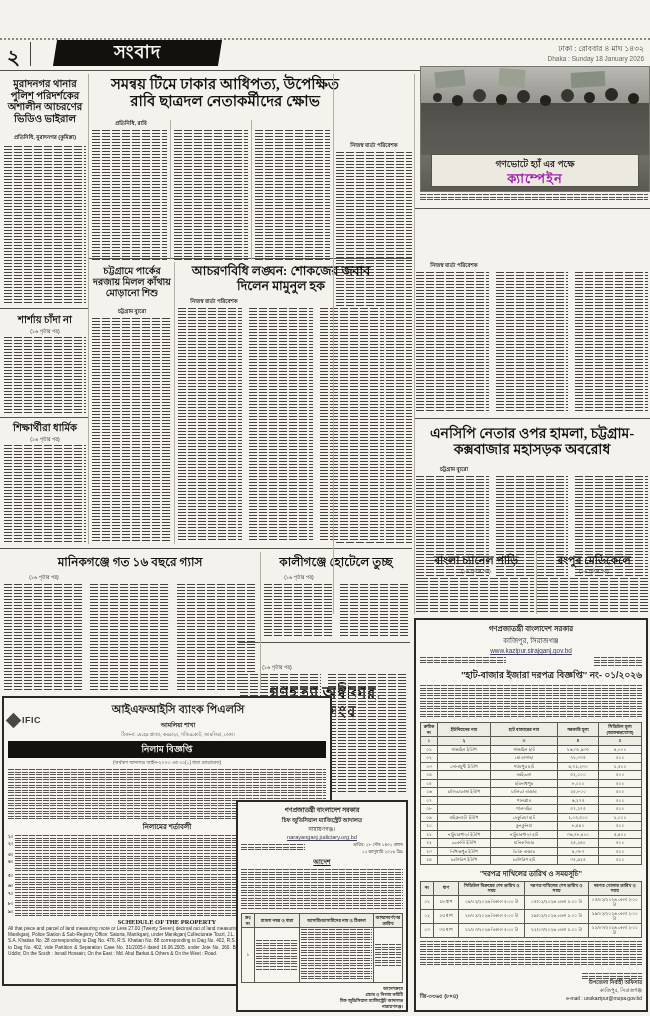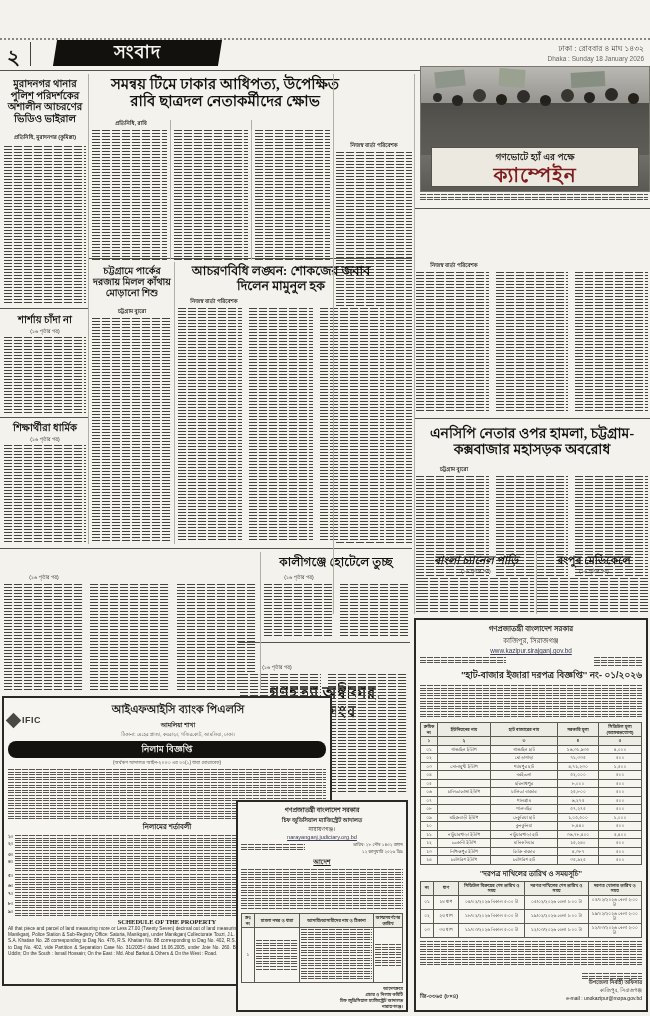--- a/index.html
+++ b/index.html
@@ -20,21 +20,21 @@
   .hr{height:0;border-top:1px solid #55524b;}
   .dot{height:0;border-top:2px dotted #8a877e;}
   .box{border:2px solid #2b2925;background:#f6f5ef;box-sizing:border-box;}
   table{border-collapse:collapse;width:100%;}
   th,td{border:1px solid #5c594f;padding:1px 1px;font-size:4.4px;line-height:1.25;text-align:center;color:#23211d;}
   th{font-weight:700;background:#edece4;}
   .term-row{display:flex;align-items:flex-start;gap:2px;margin:1.5px 0;}
   .term-row span{font-size:4.6px;font-weight:700;line-height:1;}
   .term-row .tf{flex:1;height:6px;}
   .banner-l1{font-size:9px;font-weight:700;text-align:center;color:#23211d;margin-top:2px;}
-  .banner-l2{font-size:20px;font-weight:800;text-align:center;color:#7f1d1d;letter-spacing:1px;line-height:1.05;font-family:"Liberation Serif",serif;}
+  .banner-l2{font-size:13px;font-weight:800;text-align:center;color:#a21caf;letter-spacing:1px;line-height:1.05;font-family:"Liberation Serif",serif;}
   .sig{font-size:4.8px;font-weight:700;text-align:right;color:#2a2824;line-height:1.35;}
 </style>
 </head>
 <body>
 
 <div class="page">
 
   <div class="abs dot" style="left:0;top:38px;width:650px;"></div>
   <div class="abs" style="left:7px;top:42px;font-size:20px;font-weight:800;font-family:'Liberation Serif',serif;">২</div>
   <div class="abs" style="left:30px;top:42px;height:24px;border-left:1px solid #44423c;"></div>
@@ -111,20 +111,21 @@
   <div class="abs slug" style="left:4px;top:328px;width:82px;">(১৬ পৃষ্ঠার পর)</div>
   <div class="abs fill" style="left:4px;top:337px;width:82px;height:76px;"></div>
 
   <div class="abs hr" style="left:0;top:417px;width:88px;"></div>
   <div class="abs hl" style="left:4px;top:422px;width:82px;font-size:10px;">শিক্ষার্থীরা ধার্মিক</div>
   <div class="abs slug" style="left:4px;top:436px;width:82px;">(১৬ পৃষ্ঠার পর)</div>
   <div class="abs fill" style="left:4px;top:445px;width:82px;height:98px;"></div>
 
   <div class="abs hr" style="left:0;top:548px;width:412px;"></div>
 
+  <div class="abs hl" style="left:4px;top:556px;width:252px;font-size:12px;">মানিকগঞ্জে গত ১৬ বছরে গ্যাস</div>
   <div class="abs slug" style="left:4px;top:574px;width:80px;">(১৬ পৃষ্ঠার পর)</div>
   <div class="abs cols" style="left:4px;top:584px;width:252px;height:106px;">
     <div class="fill"></div>
     <div class="fill"></div>
     <div class="fill"></div>
   </div>
 
   <div class="abs hl" style="left:264px;top:556px;width:144px;font-size:12px;">কালীগঞ্জে হোটেলে তুচ্ছ</div>
   <div class="abs slug" style="left:264px;top:574px;width:70px;">(১৬ পৃষ্ঠার পর)</div>
   <div class="abs cols" style="left:264px;top:584px;width:144px;height:54px;">
@@ -133,21 +134,21 @@
   </div>
 
   <div class="abs hr" style="left:238px;top:642px;width:172px;"></div>
   <div class="abs hl" style="left:240px;top:684px;width:168px;font-size:16px;">গণহত্যা অস্বীকার, জাতিসংঘ</div>
   <div class="abs slug" style="left:242px;top:664px;width:70px;">(১৬ পৃষ্ঠার পর)</div>
   <div class="abs cols" style="left:240px;top:674px;width:168px;height:118px;">
     <div class="fill"></div>
     <div class="fill"></div>
   </div>
 
-  <div class="abs hl" style="left:420px;top:554px;width:112px;font-size:11px;font-style:italic;">বাংলা চ্যানেল পাড়ি</div>
+  <div class="abs hl" style="left:420px;top:554px;width:112px;font-size:11px;">বাংলা চ্যানেল পাড়ি</div>
   <div class="abs slug" style="left:420px;top:568px;width:112px;">(১৬ পৃষ্ঠার পর)</div>
   <div class="abs fill" style="left:420px;top:578px;width:112px;height:36px;"></div>
 
   <div class="abs hl" style="left:540px;top:554px;width:108px;font-size:11px;">রংপুর মেডিকেলে</div>
   <div class="abs slug" style="left:540px;top:568px;width:108px;">(১৬ পৃষ্ঠার পর)</div>
   <div class="abs fill" style="left:540px;top:578px;width:108px;height:36px;"></div>
 
   <div class="abs vr" style="left:88px;top:74px;height:470px;"></div>
   <div class="abs vr" style="left:170px;top:120px;height:140px;"></div>
   <div class="abs vr" style="left:251px;top:120px;height:140px;"></div>
@@ -163,21 +164,21 @@
         <span style="display:inline-block;width:11px;height:11px;background:#4a4843;transform:rotate(45deg);"></span>
         <span style="font-size:9px;font-weight:800;color:#3c3a35;letter-spacing:.5px;">IFIC</span>
       </div>
       <div style="flex:1;text-align:center;">
         <div style="font-size:11px;font-weight:800;">আইএফআইসি ব্যাংক পিএলসি</div>
         <div style="font-size:6px;font-weight:700;">আমলিয়া শাখা</div>
         <div style="font-size:4.8px;color:#444;">ঠিকানা: মেহের প্লাজা, কয়রাড়া, গজিরকোট, আমলিয়া, ঢাকা।</div>
       </div>
       <div style="width:40px;"></div>
     </div>
-    <div style="background:#14120f;color:#f4f3ed;text-align:center;font-size:9px;font-weight:800;padding:1px 0;margin:2px 0 1px;border-radius:8px;">নিলাম বিজ্ঞপ্তি</div>
+    <div style="background:#14120f;color:#f4f3ed;text-align:center;font-size:9px;font-weight:800;padding:1px 0;margin:2px 0 1px;">নিলাম বিজ্ঞপ্তি</div>
     <div style="font-size:4.6px;text-align:center;color:#3b3934;">(অর্থঋণ আদালত আইন-২০০৩ এর ৩৩(১) ধারা মোতাবেক)</div>
     <div class="fill-l" style="height:50px;margin-top:2px;"></div>
     <div style="font-size:7px;font-weight:800;text-align:center;margin:2px 0 1px;">নিলামের শর্তাবলী</div>
     <div>
       <div class="term-row">
           <span>১।</span>
           <div class="fill-l tf"></div>
         </div>
       <div class="term-row">
           <span>২।</span>

